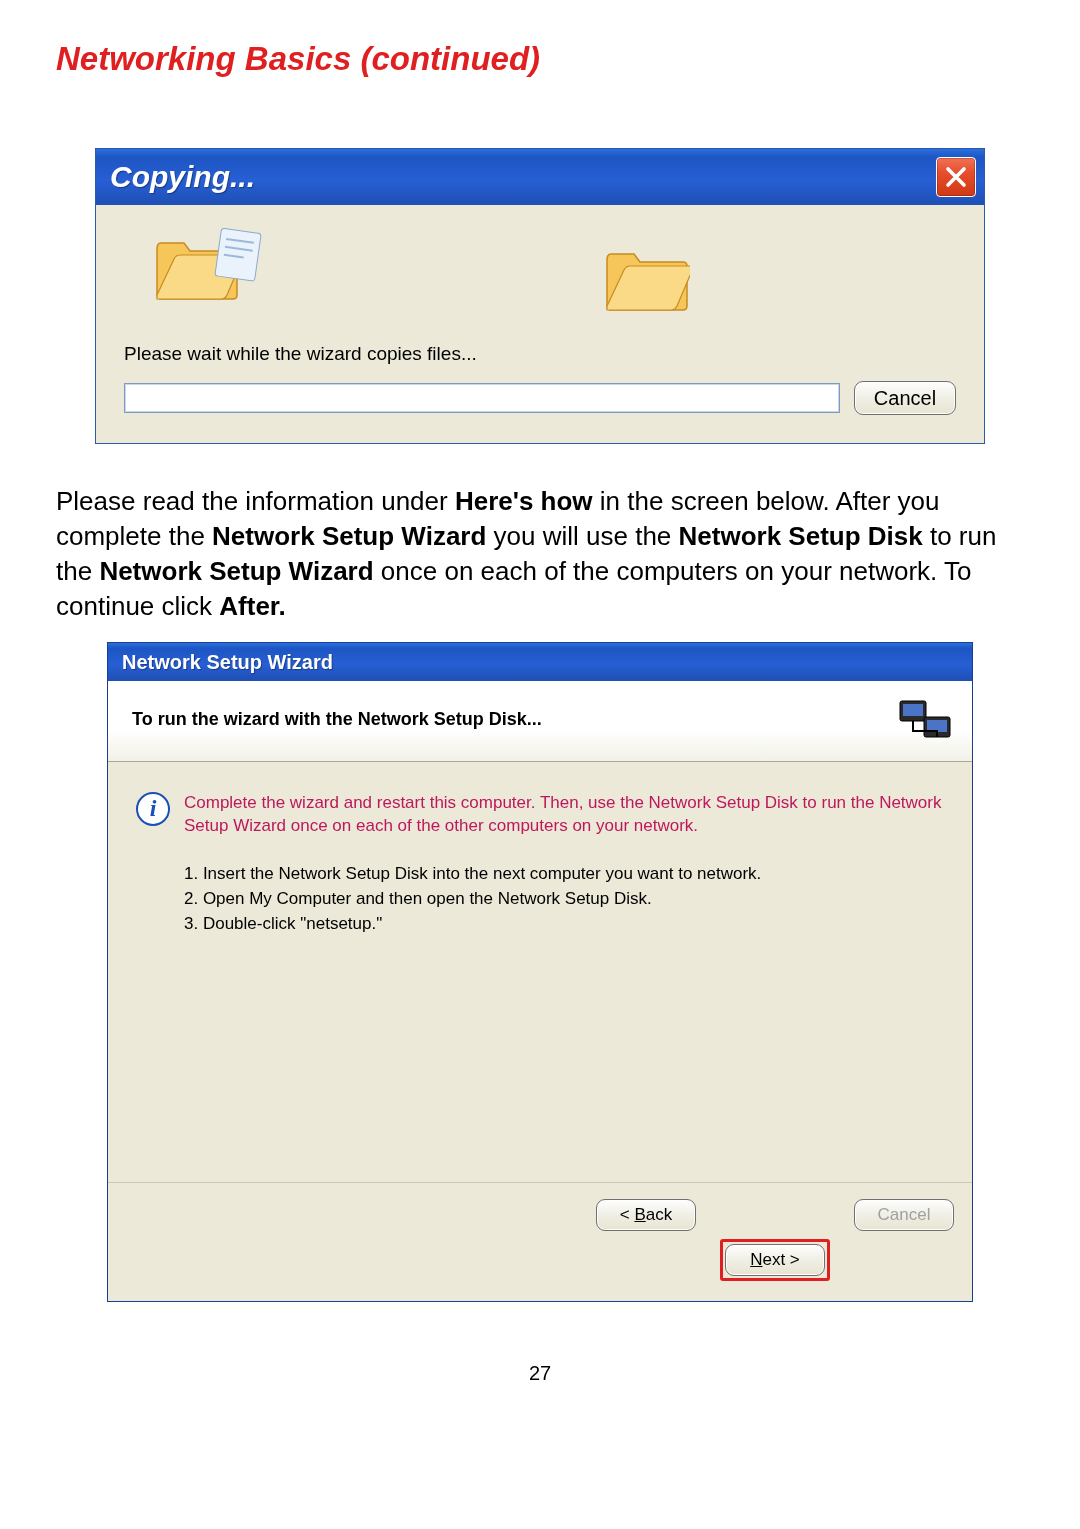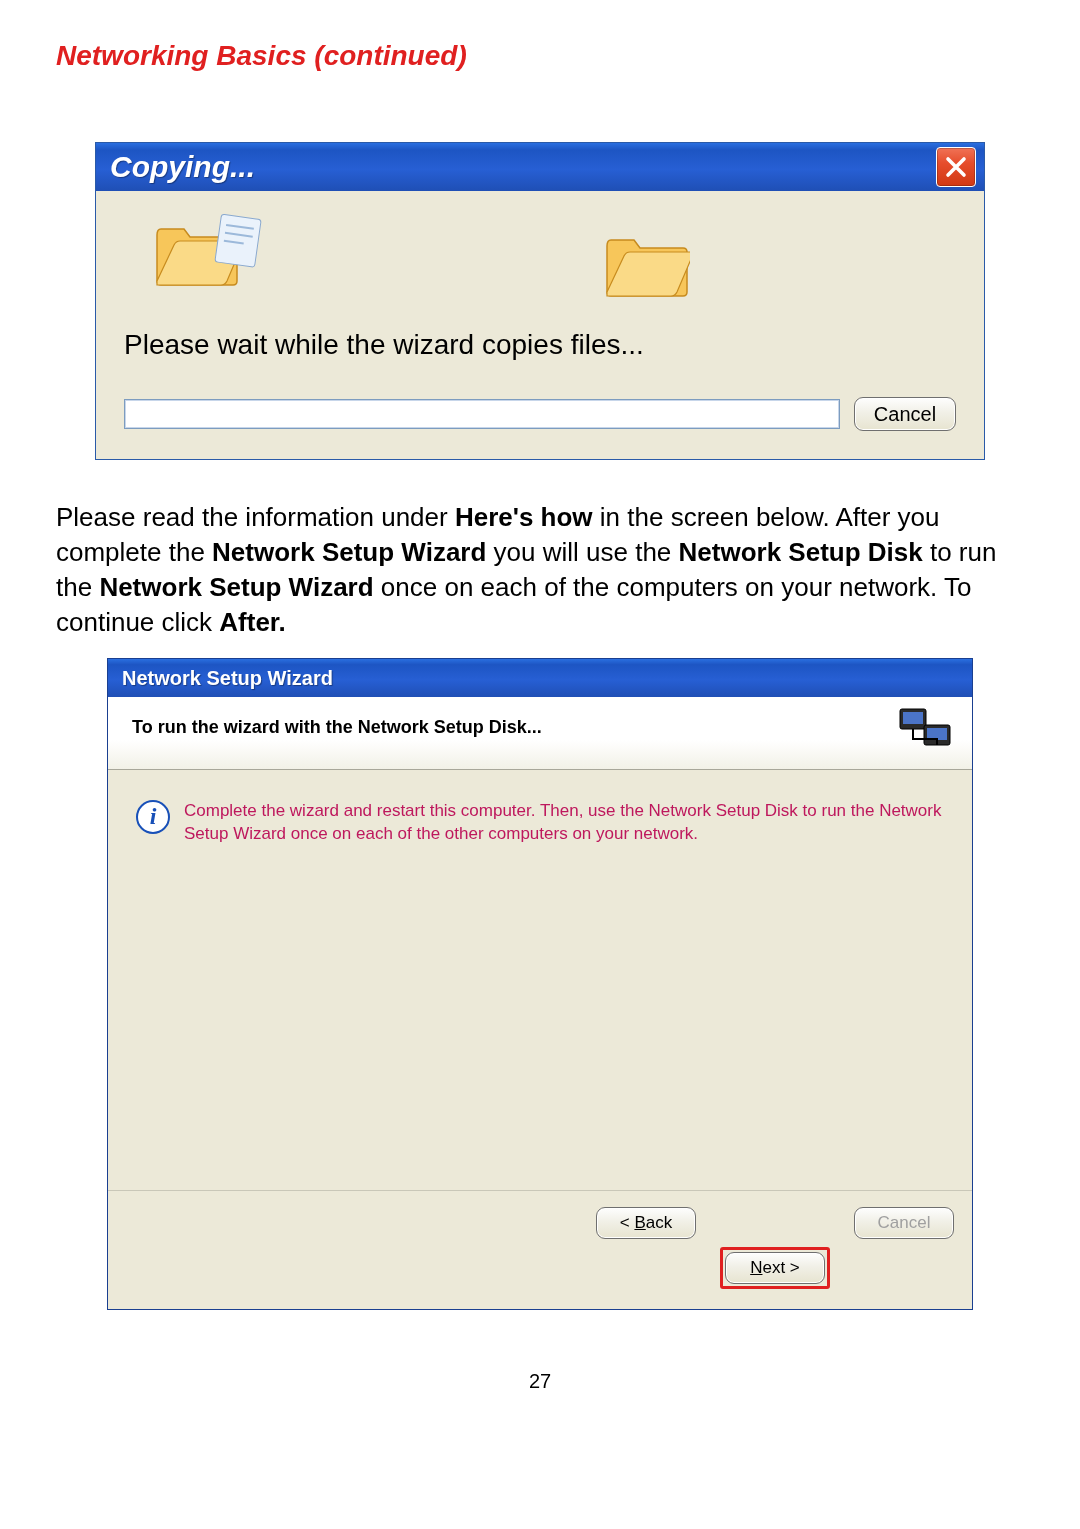--- a/index.html
+++ b/index.html
@@ -6,35 +6,35 @@
   body {
     background: #ffffff;
     font-family: Arial, Helvetica, sans-serif;
     width: 1080px;
     margin: 0 auto;
     padding: 40px 56px 40px 56px;
     color: #000;
   }
   .page-title {
     color: #e02020;
-    font-size: 28px;
+    font-size: 33px;
     font-weight: bold;
     font-style: italic;
     margin-bottom: 70px;
   }
 
   
   .copying-dialog {
     width: 890px;
     margin: 0 auto 40px auto;
     border: 1px solid #2a5aa8;
     background: #ece9d8;
   }
   .xp-titlebar {
-    height: 48px;
+    height: 56px;
     background: linear-gradient(to bottom, #2a6fe0 0%, #1d55c3 15%, #275fd4 55%, #1f4fb5 100%);
     display: flex;
     align-items: center;
     justify-content: space-between;
     padding: 0 8px 0 14px;
     color: #fff;
   }
   .xp-title {
     font-family: "Trebuchet MS", Tahoma, Arial, sans-serif;
     font-style: italic;
@@ -57,23 +57,23 @@
   .folders-row {
     display: flex;
     align-items: center;
     gap: 330px;
     padding: 0 30px 10px 30px;
   }
   .folder-stack { position: relative; width: 120px; height: 92px; }
   .folder-icon { width: 86px; height: 70px; }
   .paper-icon { position: absolute; top: -4px; left: 58px; width: 56px; height: 56px; transform: rotate(8deg); }
   .copy-text {
-    font-size: 28px;
-    color: #000;
-    margin: 10px 0 36px 0;
+    font-size: 19px;
+    color: #000;
+    margin: 10px 0 16px 0;
   }
   .progress-row {
     display: flex;
     align-items: center;
     gap: 14px;
   }
   .progress-bar {
     flex: 1;
     height: 30px;
     background: #fff;
@@ -107,21 +107,21 @@
     width: 866px;
     margin: 0 auto;
     border: 1px solid #1a3f90;
     background: #ece9d8;
   }
   .wizard-dialog .xp-titlebar { height: 38px; }
   .wizard-dialog .xp-title { font-size: 20px; font-style: normal; }
 
   .wizard-header {
     background: linear-gradient(to bottom, #ffffff 0%, #ffffff 60%, #f2f1e7 100%);
-    padding: 2px 18px 14px 24px;
+    padding: 10px 18px 14px 24px;
     display: flex;
     align-items: center;
     justify-content: space-between;
     border-bottom: 1px solid #a8a79a;
   }
   .wizard-header-text {
     font-size: 18px;
     font-weight: bold;
     color: #000;
   }
@@ -254,20 +254,25 @@
       <path d="M17 30 L17 40 L41 40 L41 46" stroke="#000" stroke-width="2" fill="none"></path>
     </svg>
   </div>
   <div class="wizard-content">
     <div class="info-row">
       <div class="info-icon">
           <span class="info-i">i</span>
         </div>
       <div class="info-text">Complete the wizard and restart this computer. Then, use the Network Setup Disk to run the Network Setup Wizard once on each of the other computers on your network.</div>
     </div>
+    <ul class="steps">
+      <li>1.  Insert the Network Setup Disk into the next computer you want to network.</li>
+      <li>2.  Open My Computer and then open the Network Setup Disk.</li>
+      <li>3.  Double-click "netsetup."</li>
+    </ul>
   </div>
   <div class="wizard-footer">
     <button class="xp-button"><span>&lt; <span class="u">B</span>ack</span></button>
     <span class="next-highlight">
       <button class="xp-button"><span><span class="u">N</span>ext &gt;</span></button>
     </span>
     <button class="xp-button disabled">Cancel</button>
   </div>
 </div>
 

